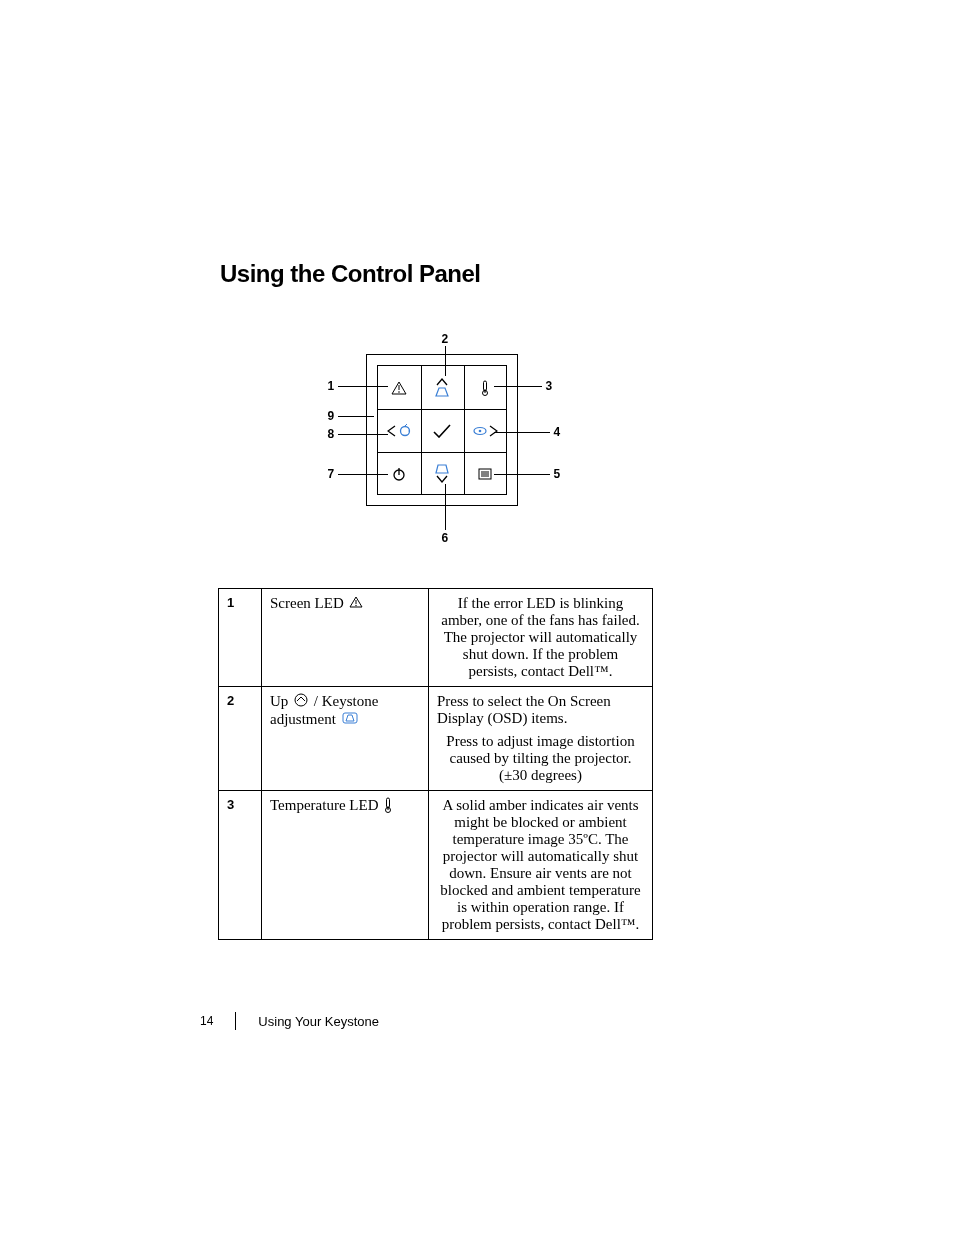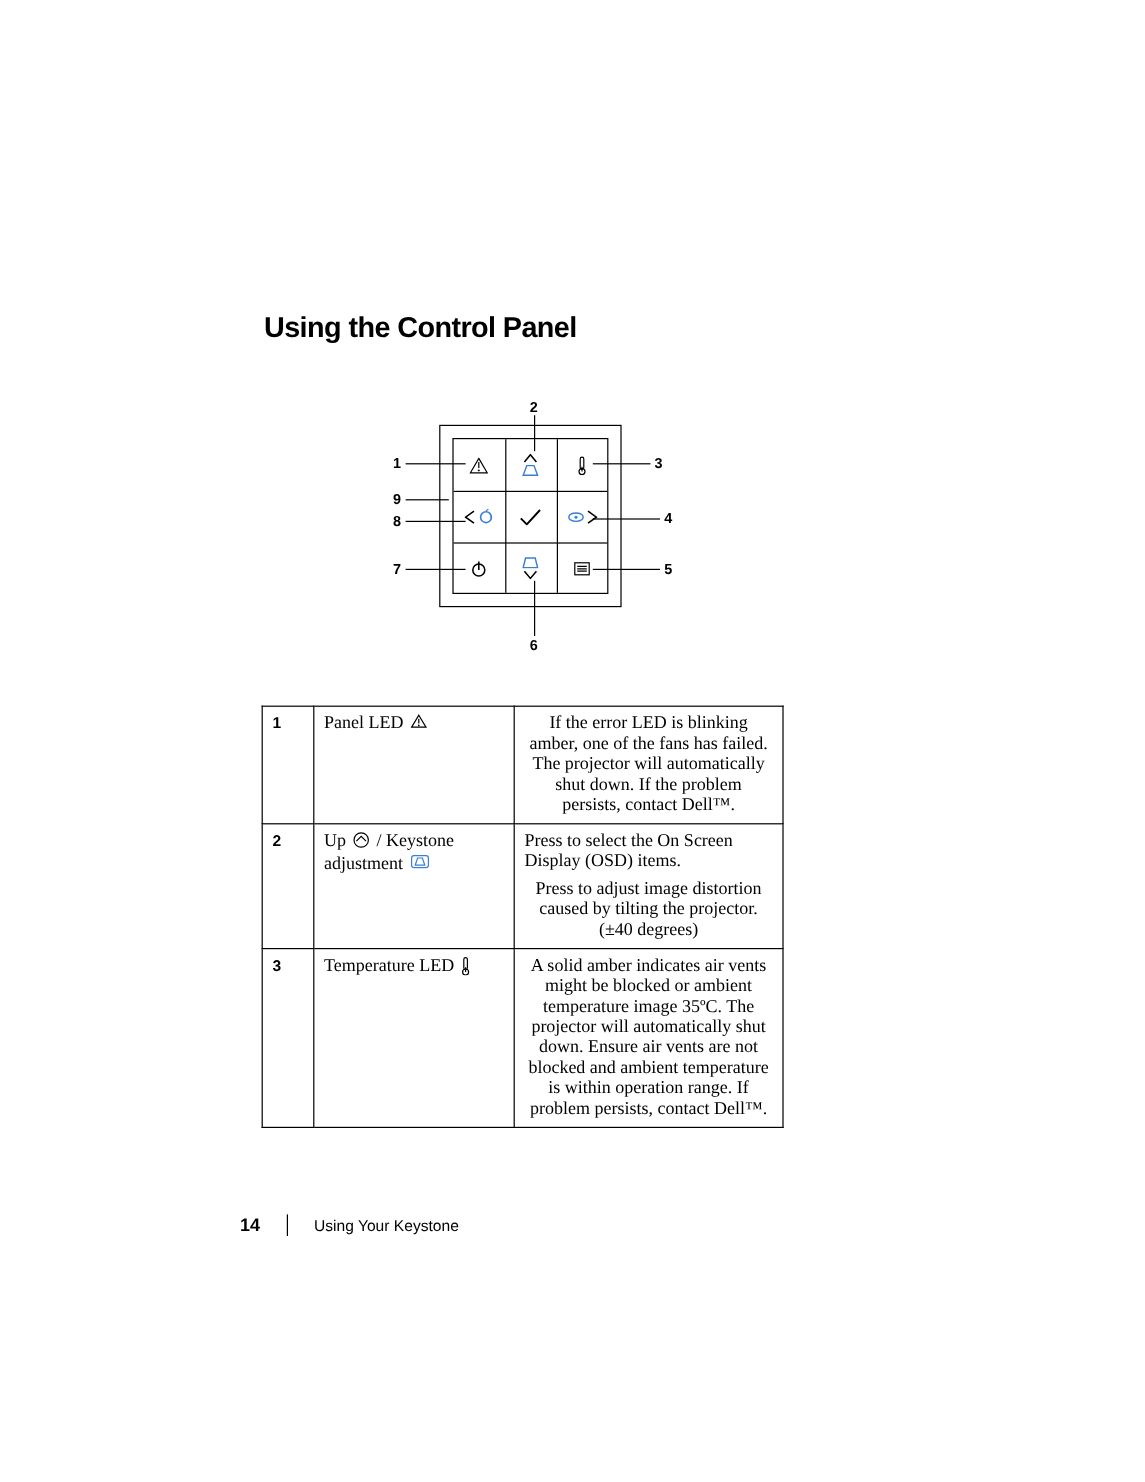--- a/index.html
+++ b/index.html
@@ -100,21 +100,21 @@
   td.desc p:last-child { margin-bottom:0;text-align:center; }
 
   
   .footer {
     position:absolute;
     left:200px; bottom:205px;
     font-family: Arial, Helvetica, sans-serif;
     font-size:13px;
     display:flex; align-items:center; gap:22px;
   }
-  .footer .pagenum { font-weight:700; font-size:15px; }
+  .footer .pagenum { font-weight:400; font-size:12px; }
   .footer .sep { width:1px; height:18px; background:#000; }
 </style>
 </head>
 <body>
 
 <div class="page">
   <h1>Using the Control Panel</h1>
 
   <div class="diagram">
     <div class="panel-outer">
@@ -231,21 +231,21 @@
 
     <span class="lbl" style="left:62px;top:82px">9</span>
     <div class="lead leadH" style="left:72px;top:88px;width:36px"></div>
   </div>
 
   <table>
     <tbody>
         <tr>
       <td class="num">1</td>
       <td class="name">
-        <span>Panel LED </span><span class="icon"><svg width="14" height="12">
+        <span>Screen LED </span><span class="icon"><svg width="14" height="12">
                 <polygon points="7,1 13,11 1,11" fill="none" stroke="#000"></polygon>
                 <line x1="7" y1="4" x2="7" y2="8" stroke="#000"></line>
                 <circle cx="7" cy="9.5" r="0.7" fill="#000"></circle>
               </svg></span>
       </td>
       <td class="desc">
         <p>If the error LED is blinking amber, one of the fans has failed. The projector will automatically shut down. If the problem persists, contact Dell™.</p>
       </td>
     </tr>
     <tr>
@@ -254,21 +254,21 @@
         <span>Up </span><span class="icon"><svg width="14" height="14">
                 <circle cx="7" cy="7" r="6" fill="none" stroke="#000"></circle>
                 <polyline points="3,8 7,4 11,8" fill="none" stroke="#000"></polyline>
               </svg></span><span> / Keystone adjustment </span><span class="icon"><svg width="16" height="12">
                 <rect x="1" y="1" width="14" height="10" rx="2" fill="none" stroke="#3a7fd5"></rect>
                 <polygon points="4,9 12,9 10,3 6,3" fill="none" stroke="#3a7fd5"></polygon>
               </svg></span>
       </td>
       <td class="desc">
         <p>Press to select the On Screen Display (OSD) items.</p>
-        <p>Press to adjust image distortion caused by tilting the projector. (±40 degrees)</p>
+        <p>Press to adjust image distortion caused by tilting the projector. (±30 degrees)</p>
       </td>
     </tr>
     <tr>
       <td class="num">3</td>
       <td class="name">
         <span>Temperature LED  </span><span class="icon"><svg width="8" height="16">
                 <rect x="2.5" y="1" width="3" height="10" rx="1.5" fill="none" stroke="#000"></rect>
                 <circle cx="4" cy="13" r="2.5" fill="none" stroke="#000"></circle>
                 <line x1="4" y1="9" x2="4" y2="13" stroke="#000"></line>
               </svg></span>

